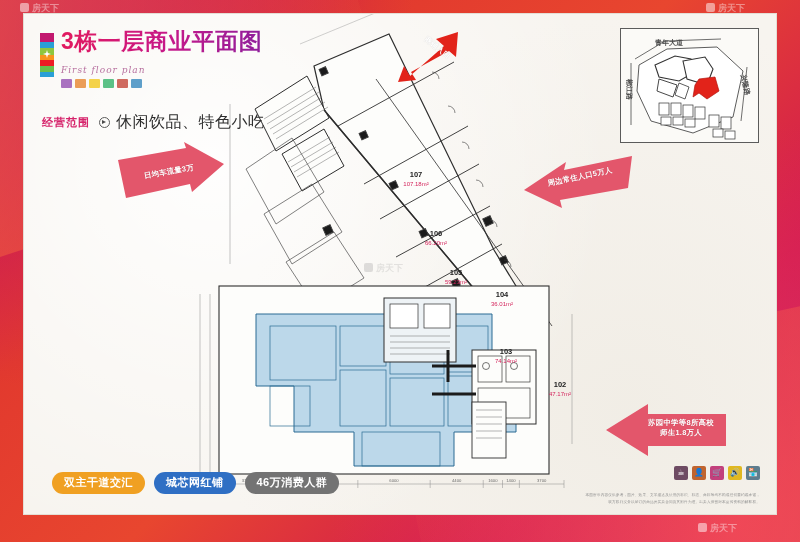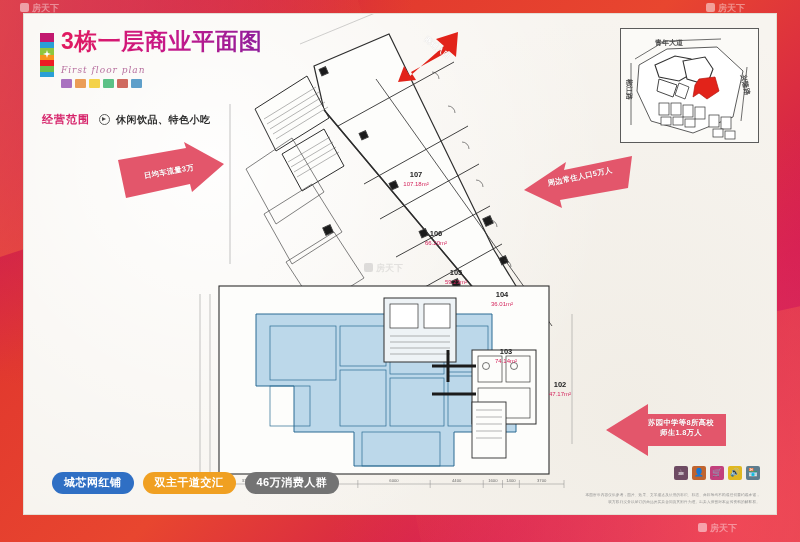--- a/index.html
+++ b/index.html
@@ -79,21 +79,21 @@
     font-size:11px;font-weight:bold;color:#d6246b;letter-spacing:1px;
   }
   .scope-dot{
     width:9px;height:9px;border-radius:50%;border:1.4px solid #5b5b5b;
     margin:0 6px 0 9px;position:relative;flex:none;
   }
   .scope-dot:after{
     content:"";position:absolute;left:2.4px;top:1.6px;
     border-left:4px solid #4a4a4a;border-top:2.6px solid transparent;border-bottom:2.6px solid transparent;
   }
-  .scope-text{font-size:10px;font-weight:bold;color:#2e2e2e;letter-spacing:.5px;}
+  .scope-text{font-size:16px;font-weight:normal;color:#2e2e2e;letter-spacing:.5px;}
 
   
   #badges{position:absolute;left:28px;bottom:20px;display:flex;gap:9px;}
   .badge{
     padding:4px 12px;border-radius:11px;color:#fff;font-size:11px;font-weight:bold;
     letter-spacing:.5px;white-space:nowrap;line-height:1.25;
   }
 
   
   #keymap{
@@ -416,22 +416,22 @@
 
   <div class="arrow" style="left:576px;top:386px;">
     <svg width="128" height="62" viewBox="0 0 128 62">
       <path d="M126,14 L48,14 L48,4 L6,30 L48,56 L48,46 L126,46 Z" fill="#e3566b"></path>
     </svg>
     <span class="arrow-label" style="left:42px;top:18px;width:78px;">苏园中学等8所高校
 师生1.8万人</span>
   </div>
 
   <div id="badges">
+      <div class="badge" style="background: rgb(240, 160, 34);">双主干道交汇</div>
       <div class="badge" style="background: rgb(47, 111, 196);">城芯网红铺</div>
-      <div class="badge" style="background: rgb(240, 160, 34);">双主干道交汇</div>
       <div class="badge" style="background: #737373;">46万消费人群</div>
     </div>
 
   <div id="iconstrip">
       <div class="amen" style="background: rgb(110, 75, 99);">☕</div>
       <div class="amen" style="background: rgb(192, 100, 47);">👤</div>
       <div class="amen" style="background: rgb(194, 64, 124);">🛒</div>
       <div class="amen" style="background: rgb(224, 184, 32);">🔊</div>
       <div class="amen" style="background: rgb(94, 125, 142);">🏪</div>
     </div>

